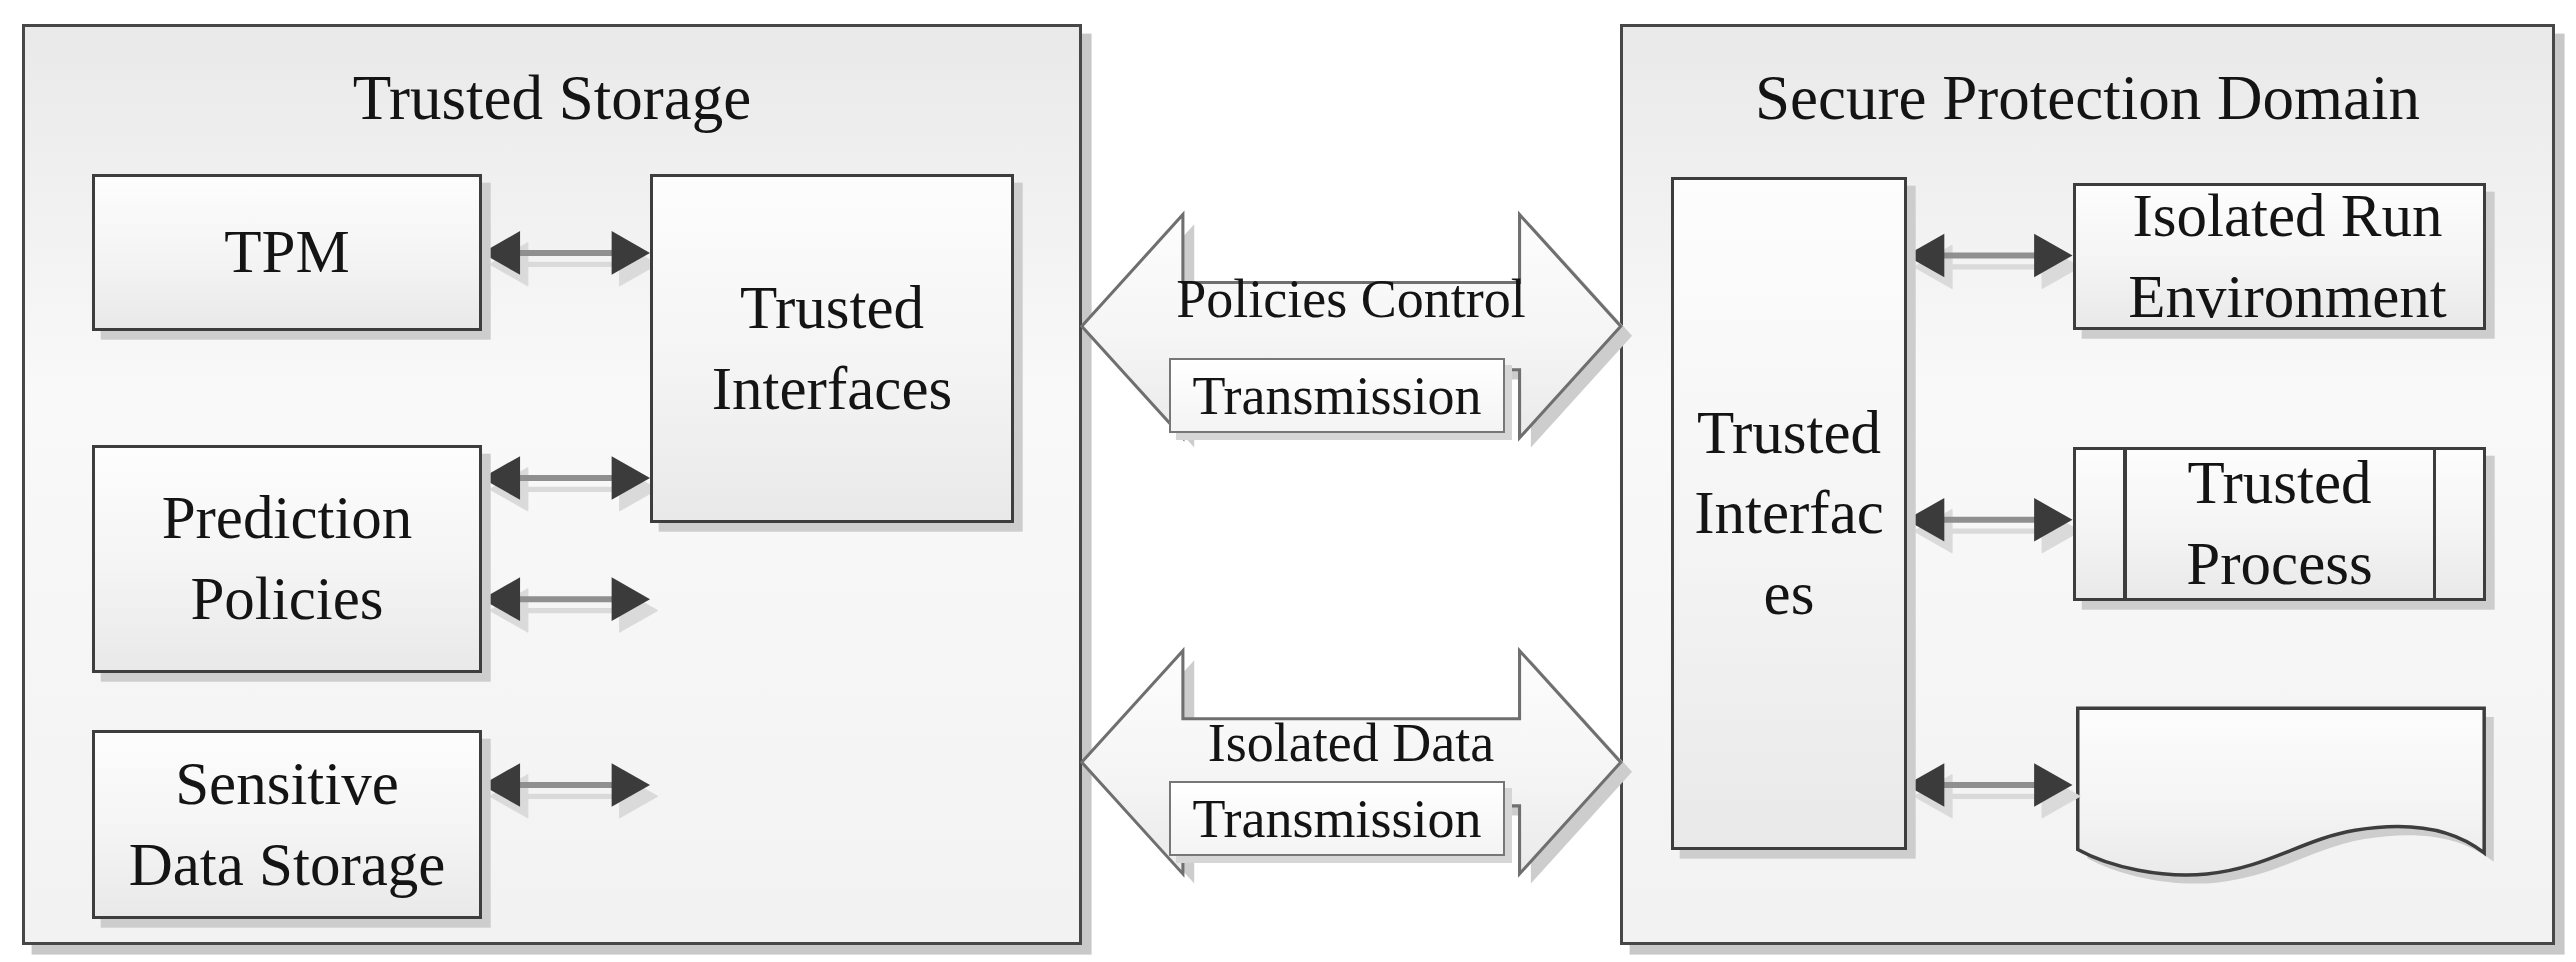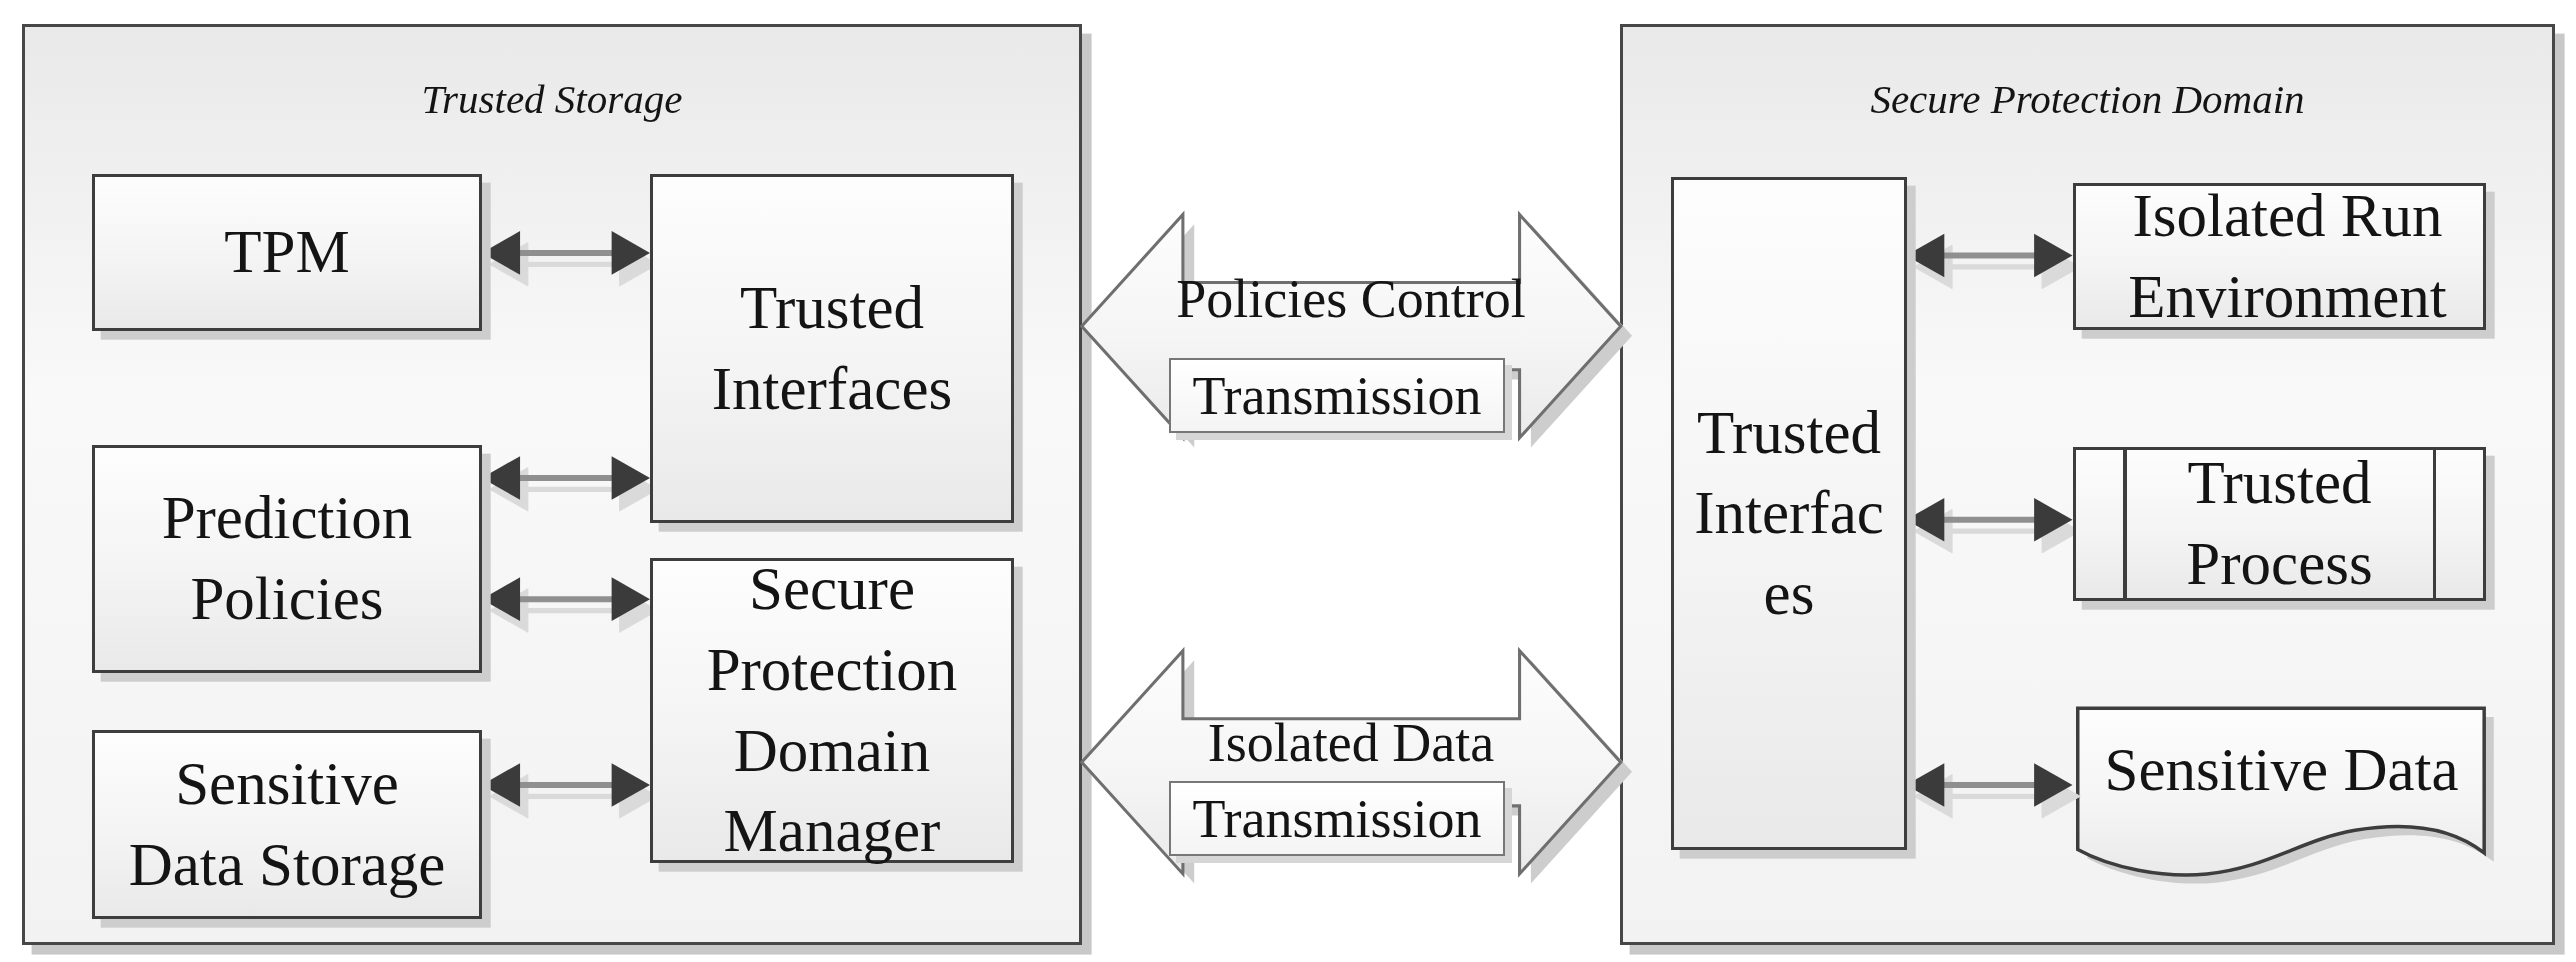--- a/index.html
+++ b/index.html
@@ -23,23 +23,22 @@
   }
   .panel-left  { left: 22px;   width: 1060px; }
   .panel-right { left: 1620px; width: 935px; }
   .panel-title {
     position: absolute;
     top: 59px;
     height: 79px;
     display: flex;
     align-items: center;
     justify-content: center;
-    font-size: 41px;
-    white-space: nowrap;
-    font-style: italic;
+    font-size: 63px;
+    white-space: nowrap;
   }
   .panel-title.left  { left: 22px;   width: 1060px; }
   .panel-title.right { left: 1620px; width: 935px; }
 
   .box {
     position: absolute;
     box-sizing: border-box;
     border: 3.5px solid #3d3d3d;
     background: linear-gradient(to bottom, #fdfdfd 0%, #f4f4f4 55%, #e9e9e9 100%);
     box-shadow: 8.7px 8.7px 0 #cdcdcd;
@@ -241,49 +240,40 @@
     <span>TPM</span>
   </div>
   <div class="box box-lti">
     <span>Trusted
 Interfaces</span>
   </div>
   <div class="box box-pp">
     <span>Prediction
 Policies</span>
   </div>
-  <div class="box box-spdm">
-    <span>Secure
-Protection
-Domain
-Manager</span>
-  </div>
   <div class="box box-sds">
     <span>Sensitive
 Data Storage</span>
   </div>
 
   <div class="box box-rti">
     <span>Trusted
 Interfac
 es</span>
   </div>
   <div class="box box-ire">
     <span>Isolated Run
 Environment</span>
   </div>
   <div class="box box-tp">
     <div class="vbar vbar-left"></div>
     <div class="vbar vbar-right"></div>
     <span>Trusted
 Process</span>
   </div>
-  <div class="doc-label">
-    <span>Sensitive Data</span>
-  </div>
 
   <div class="arrow-label top">Policies Control</div>
   <div class="trans-box top">Transmission</div>
 
   <div class="arrow-label bottom">Isolated Data</div>
   <div class="trans-box bottom">Transmission</div>
 
 </div>
 
 

